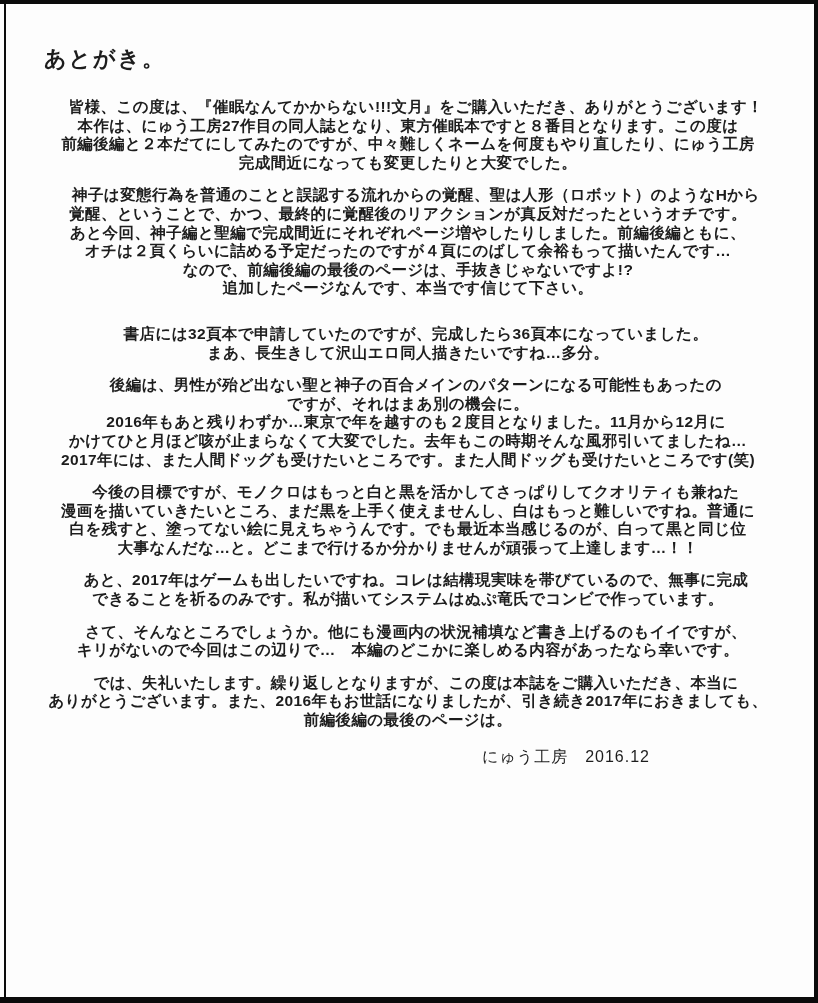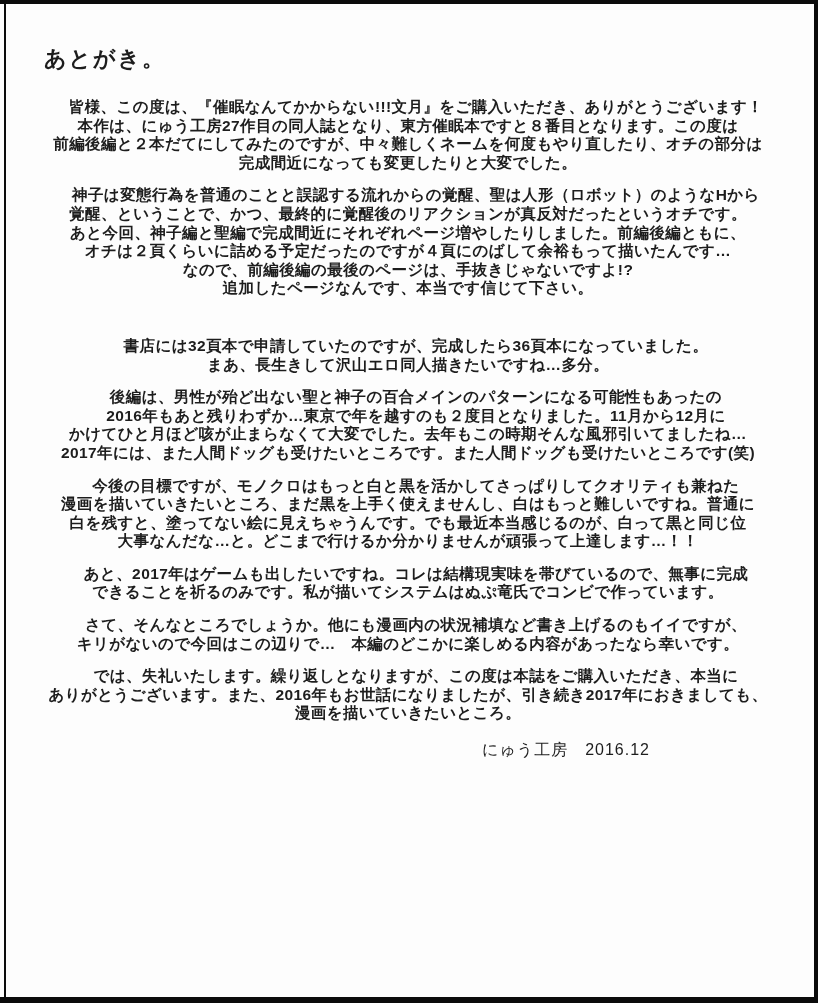--- a/index.html
+++ b/index.html
@@ -37,21 +37,21 @@
     font-weight: 800;
     letter-spacing: 2px;
   }
   .body-text {
     margin-top: 24px;
   }
   .para {
     margin: 0 0 14px 0;
   }
   .para.gap-large {
-    margin-bottom: 39px;
+    margin-bottom: 27px;
   }
   .para.gap-med {
     margin-bottom: 0;
   }
   .line {
     font-size: 15.5px;
     line-height: 18.6px;
     letter-spacing: 0.4px;
     font-weight: 600;
     white-space: pre;
@@ -73,40 +73,41 @@
   <div class="left-rule"></div>
   <div class="content">
 
     <h1 class="title">あとがき。</h1>
 
     <div class="body-text">
 
       <div class="para">
         <div class="line">　皆様、この度は、『催眠なんてかからない!!!文月』をご購入いただき、ありがとうございます！</div>
         <div class="line">本作は、にゅう工房27作目の同人誌となり、東方催眠本ですと８番目となります。この度は</div>
-        <div class="line">前編後編と２本だてにしてみたのですが、中々難しくネームを何度もやり直したり、オチの部分は</div>
+        <div class="line">前編後編と２本だてにしてみたのですが、中々難しくネームを何度もやり直したり、にゅう工房</div>
         <div class="line">完成間近になっても変更したりと大変でした。</div>
       </div>
 
       <div class="para gap-large">
         <div class="line">　神子は変態行為を普通のことと誤認する流れからの覚醒、聖は人形（ロボット）のようなHから</div>
         <div class="line">覚醒、ということで、かつ、最終的に覚醒後のリアクションが真反対だったというオチです。</div>
         <div class="line">あと今回、神子編と聖編で完成間近にそれぞれページ増やしたりしました。前編後編ともに、</div>
         <div class="line">オチは２頁くらいに詰める予定だったのですが４頁にのばして余裕もって描いたんです…</div>
         <div class="line">なので、前編後編の最後のページは、手抜きじゃないですよ!?</div>
         <div class="line">追加したページなんです、本当です信じて下さい。</div>
       </div>
 
       <div class="para">
         <div class="line">　書店には32頁本で申請していたのですが、完成したら36頁本になっていました。</div>
         <div class="line">まあ、長生きして沢山エロ同人描きたいですね…多分。</div>
       </div>
 
       <div class="para gap-med">
         <div class="line">　後編は、男性が殆ど出ない聖と神子の百合メインのパターンになる可能性もあったの</div>
+        <div class="line">ですが、それはまあ別の機会に。</div>
       </div>
 
       <div class="para">
         <div class="line">　2016年もあと残りわずか…東京で年を越すのも２度目となりました。11月から12月に</div>
         <div class="line">かけてひと月ほど咳が止まらなくて大変でした。去年もこの時期そんな風邪引いてましたね…</div>
         <div class="line">2017年には、また人間ドッグも受けたいところです。また人間ドッグも受けたいところです(笑)</div>
       </div>
 
       <div class="para">
         <div class="line">　今後の目標ですが、モノクロはもっと白と黒を活かしてさっぱりしてクオリティも兼ねた</div>
@@ -121,20 +122,20 @@
       </div>
 
       <div class="para">
         <div class="line">　さて、そんなところでしょうか。他にも漫画内の状況補填など書き上げるのもイイですが、</div>
         <div class="line">キリがないので今回はこの辺りで…　本編のどこかに楽しめる内容があったなら幸いです。</div>
       </div>
 
       <div class="para">
         <div class="line">　では、失礼いたします。繰り返しとなりますが、この度は本誌をご購入いただき、本当に</div>
         <div class="line">ありがとうございます。また、2016年もお世話になりましたが、引き続き2017年におきましても、</div>
-        <div class="line">漫画を描いていきたいところ。</div>
+        <div class="line">前編後編の最後のページは。</div>
       </div>
 
       <div class="signature">にゅう工房　2016.12</div>
 
     </div>
   </div>
 </div>
 
 </body></html>

